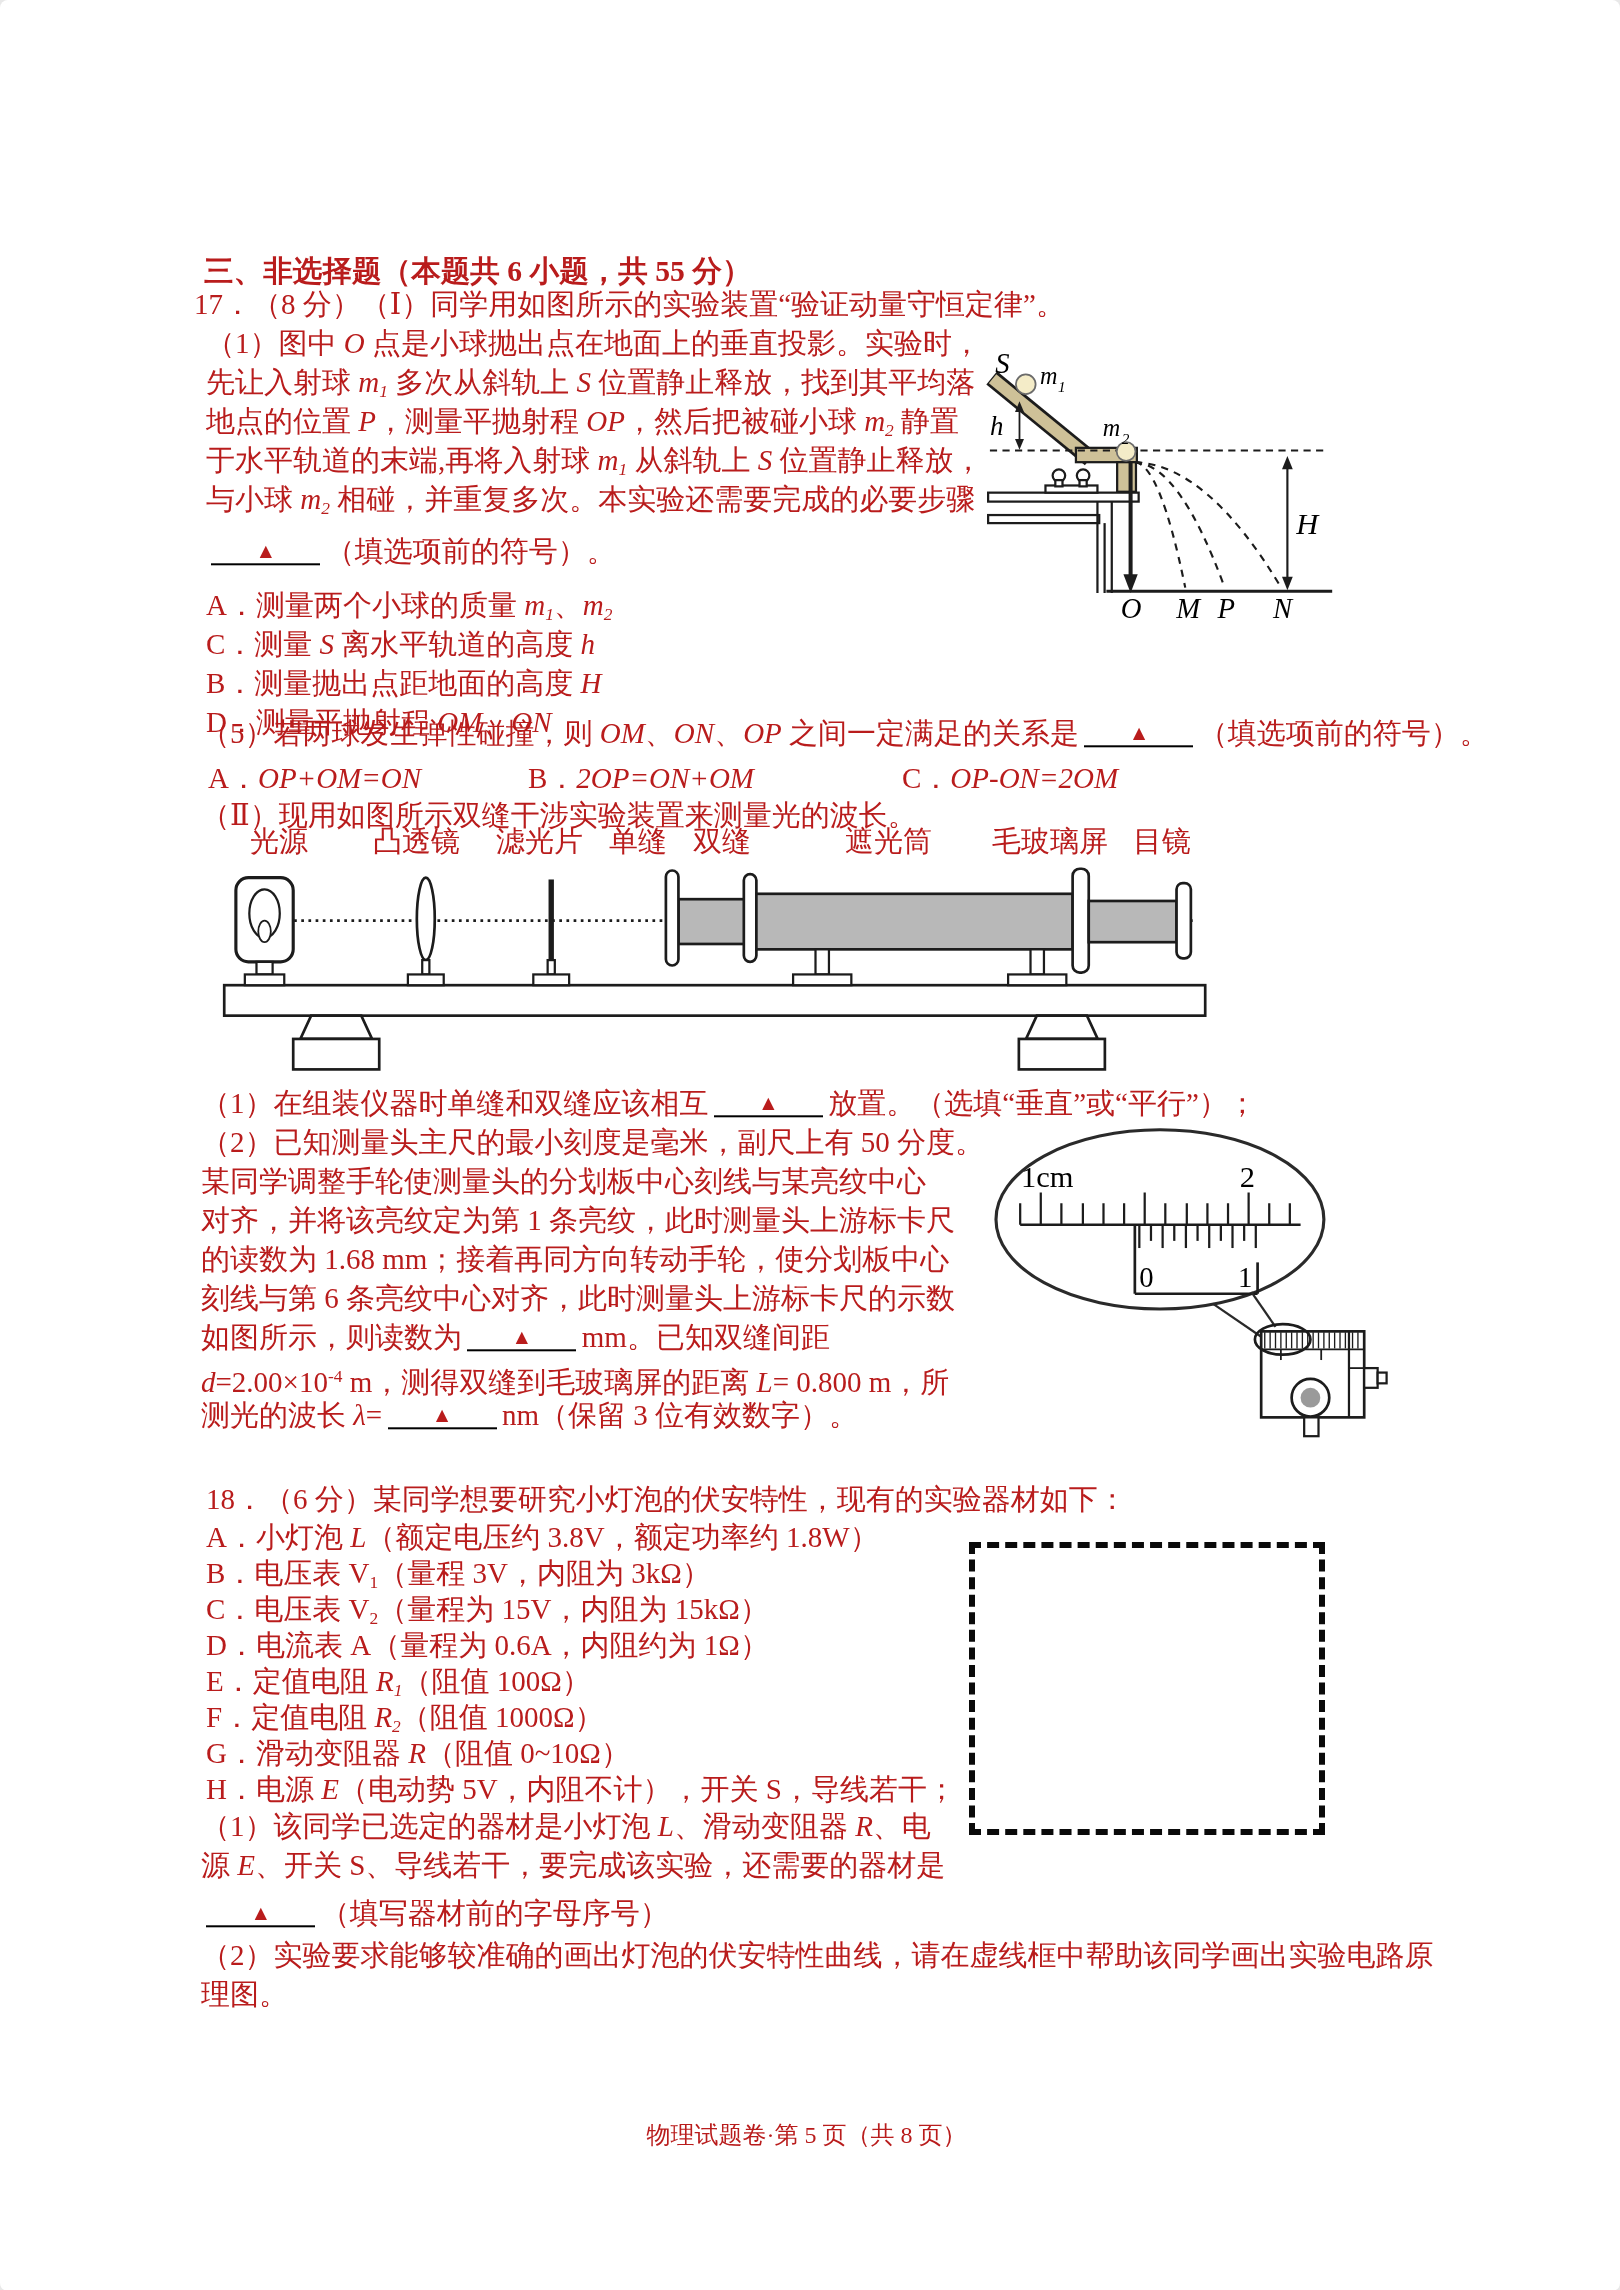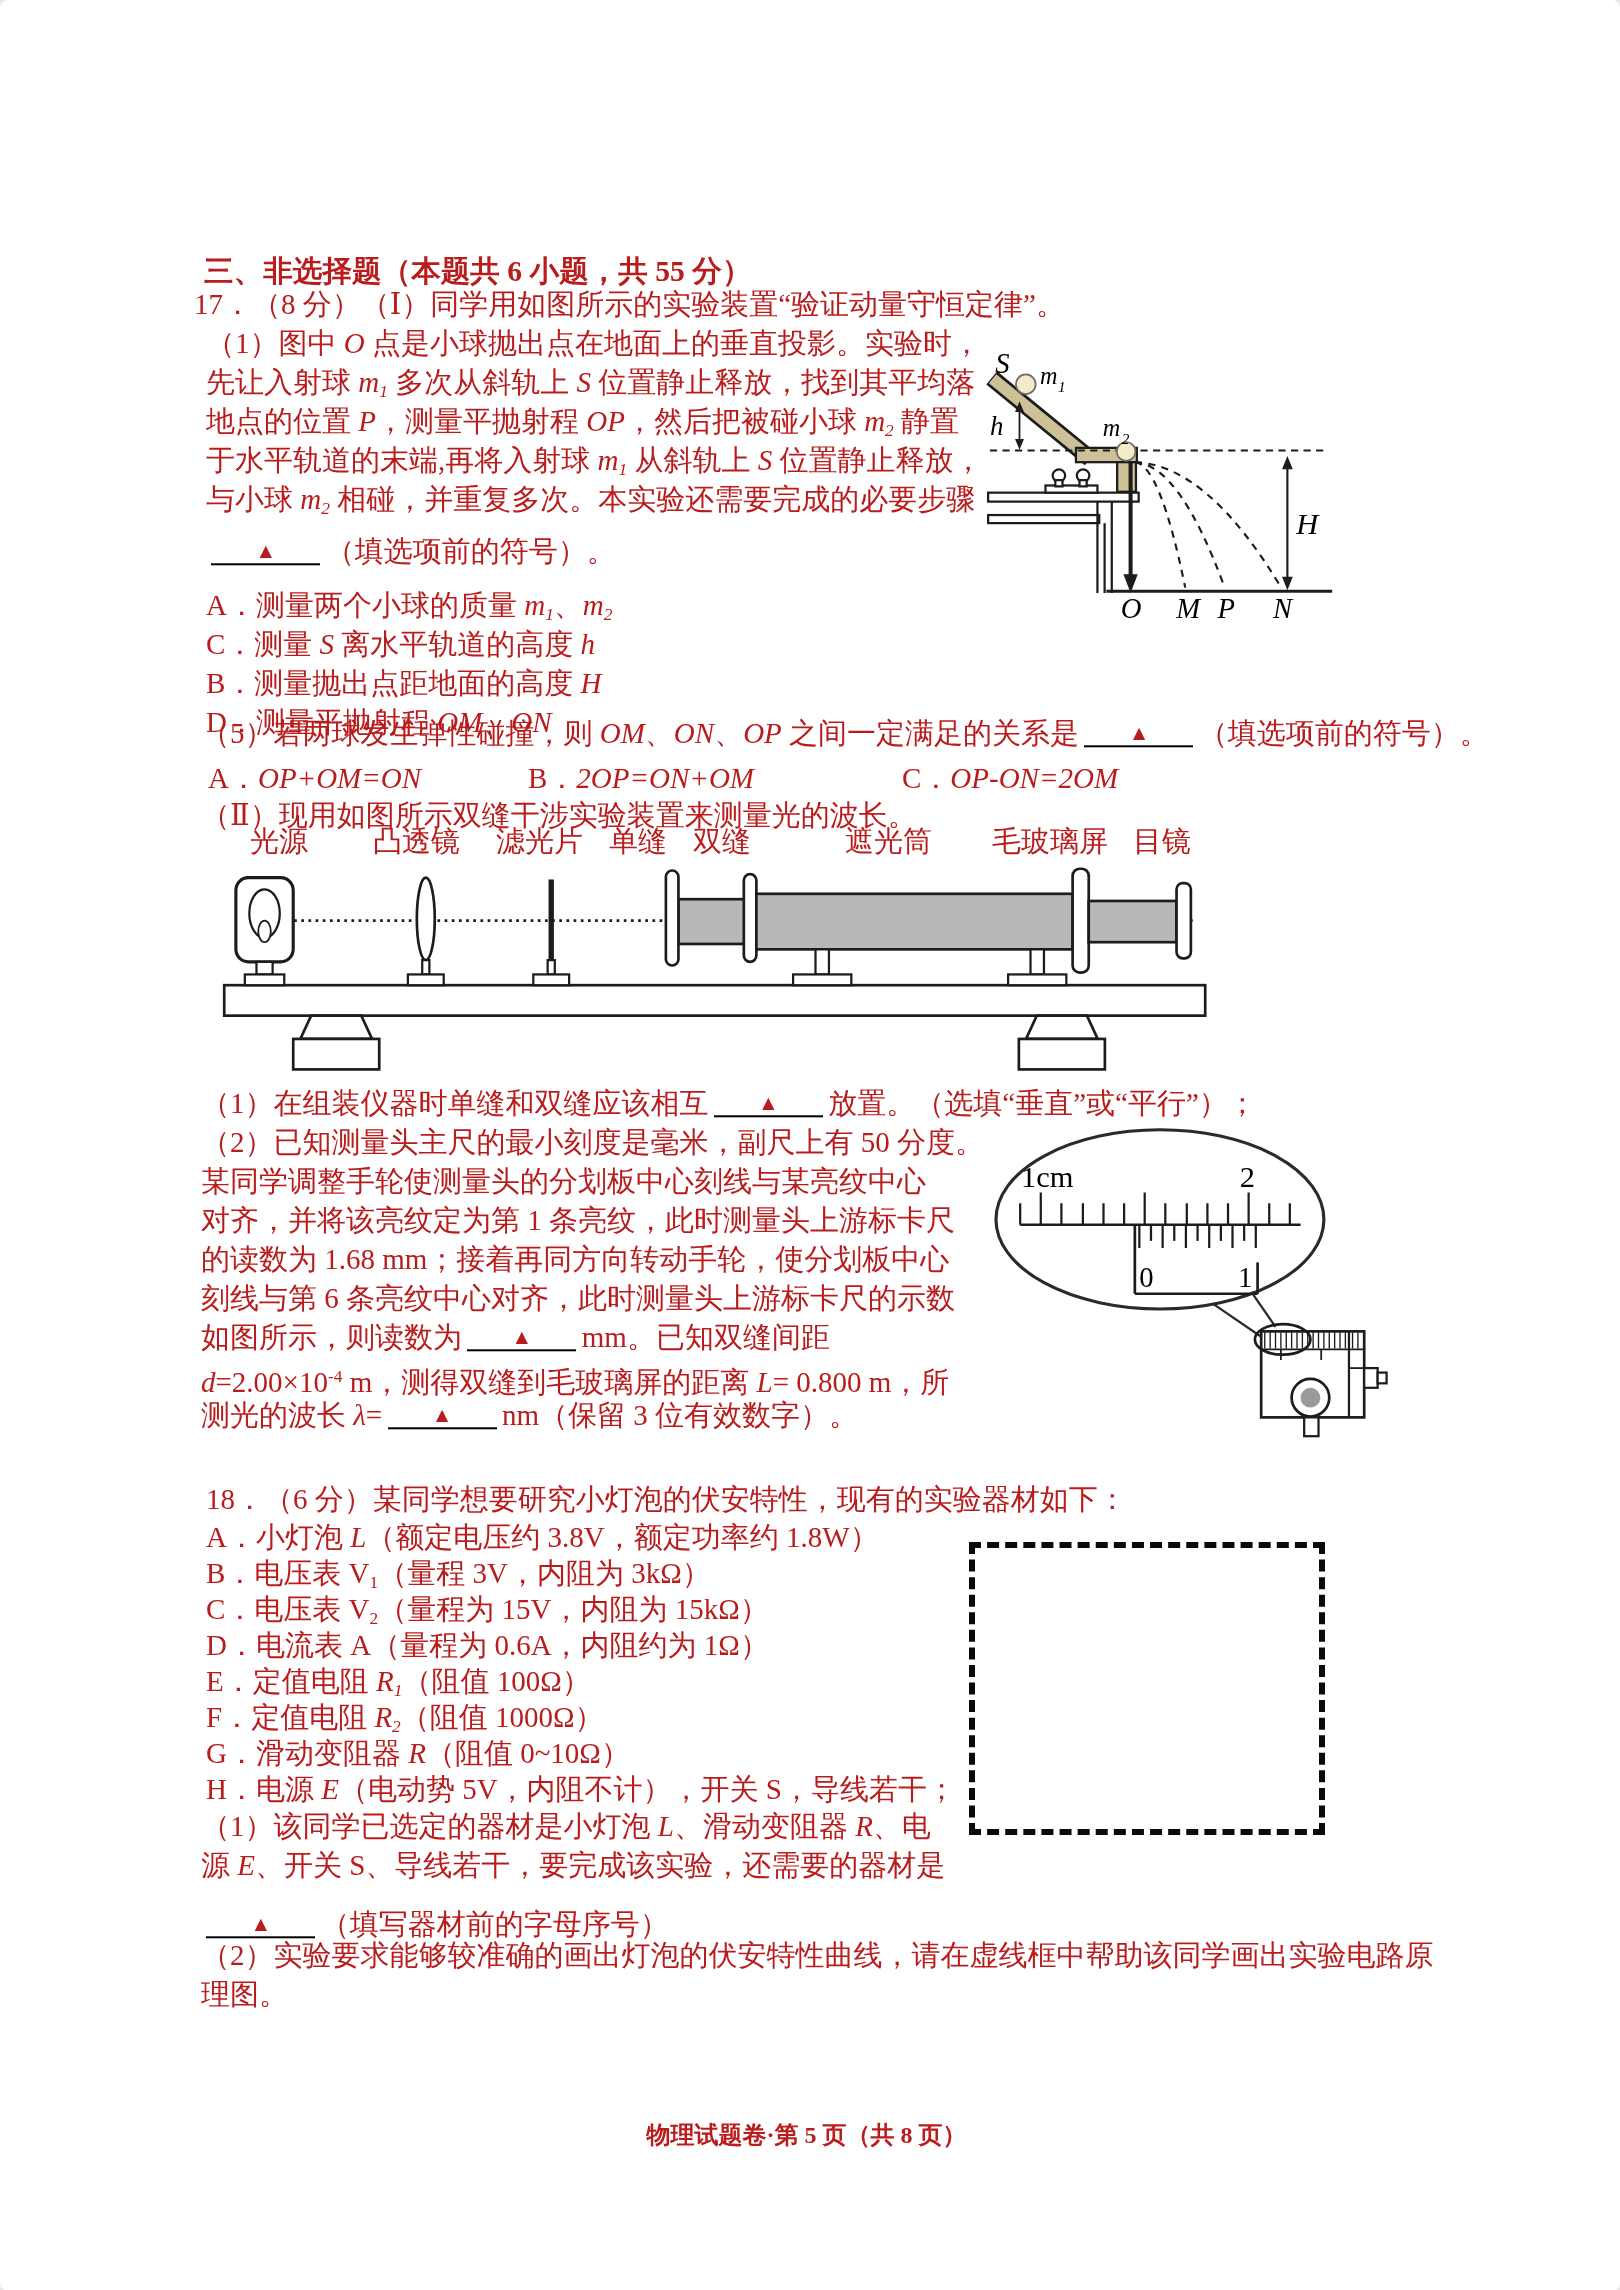--- a/index.html
+++ b/index.html
@@ -22,21 +22,21 @@
     border-bottom:2.7px solid #000;font-size:0.72em;
     line-height:1.05;margin:0 5.4px;transform:translateY(-2.7px);
   }
   .applabel{position:absolute;white-space:nowrap;line-height:32px;}
   .dashedbox{
     position:absolute;left:969px;top:1542px;width:344px;height:281px;
     border:6.3px dashed #0a0a0a;background:#fff;
   }
   .footer{
     position:absolute;left:81px;top:2119px;width:1451px;
-    text-align:center;font-size:24px;white-space:nowrap;font-weight:bold;
+    text-align:center;font-size:24px;white-space:nowrap;
   }
   svg{position:absolute;}
   .svgi{font-family:"Liberation Serif","DejaVu Serif",serif;font-style:italic;}
   .svgt{font-family:"Liberation Serif","DejaVu Serif",serif;}
 </style>
 </head>
 <body>
 
 <div class="page">
 
@@ -283,21 +283,21 @@
     <div class="tline"><span>F．定值电阻 </span><span class="st-i">R</span><span class="st-isub">2</span><span>（阻值 1000Ω）</span></div>
     <div class="tline"><span>G．滑动变阻器 </span><span class="st-i">R</span><span>（阻值 0~10Ω）</span></div>
     <div class="tline"><span>H．电源 </span><span class="st-i">E</span><span>（电动势 5V，内阻不计），开关 S，导线若干；</span></div>
   </div>
 
   <div class="dashedbox"></div>
 
   <div class="tblock" style="left:201px;top:1807px">
     <div class="tline"><span>（1）该同学已选定的器材是小灯泡 </span><span class="st-i">L</span><span>、滑动变阻器 </span><span class="st-i">R</span><span>、电</span></div>
     <div class="tline"><span>源 </span><span class="st-i">E</span><span>、开关 S、导线若干，要完成该实验，还需要的器材是</span></div>
-    <div class="tline" style="margin-top:20px"><span class="st-blank">▲</span><span>（填写器材前的字母序号）</span></div>
+    <div class="tline" style="margin-top:9px"><span class="st-blank">▲</span><span>（填写器材前的字母序号）</span></div>
   </div>
 
   <div class="tblock lh44" style="left:201px;top:1936px">
     <div class="tline"><span>（2）实验要求能够较准确的画出灯泡的伏安特性曲线，请在虚线框中帮助该同学画出实验电路原</span></div>
     <div class="tline"><span>理图。</span></div>
   </div>
 
   <div class="footer">物理试题卷·第 5 页（共 8 页）</div>
 
 </div>

